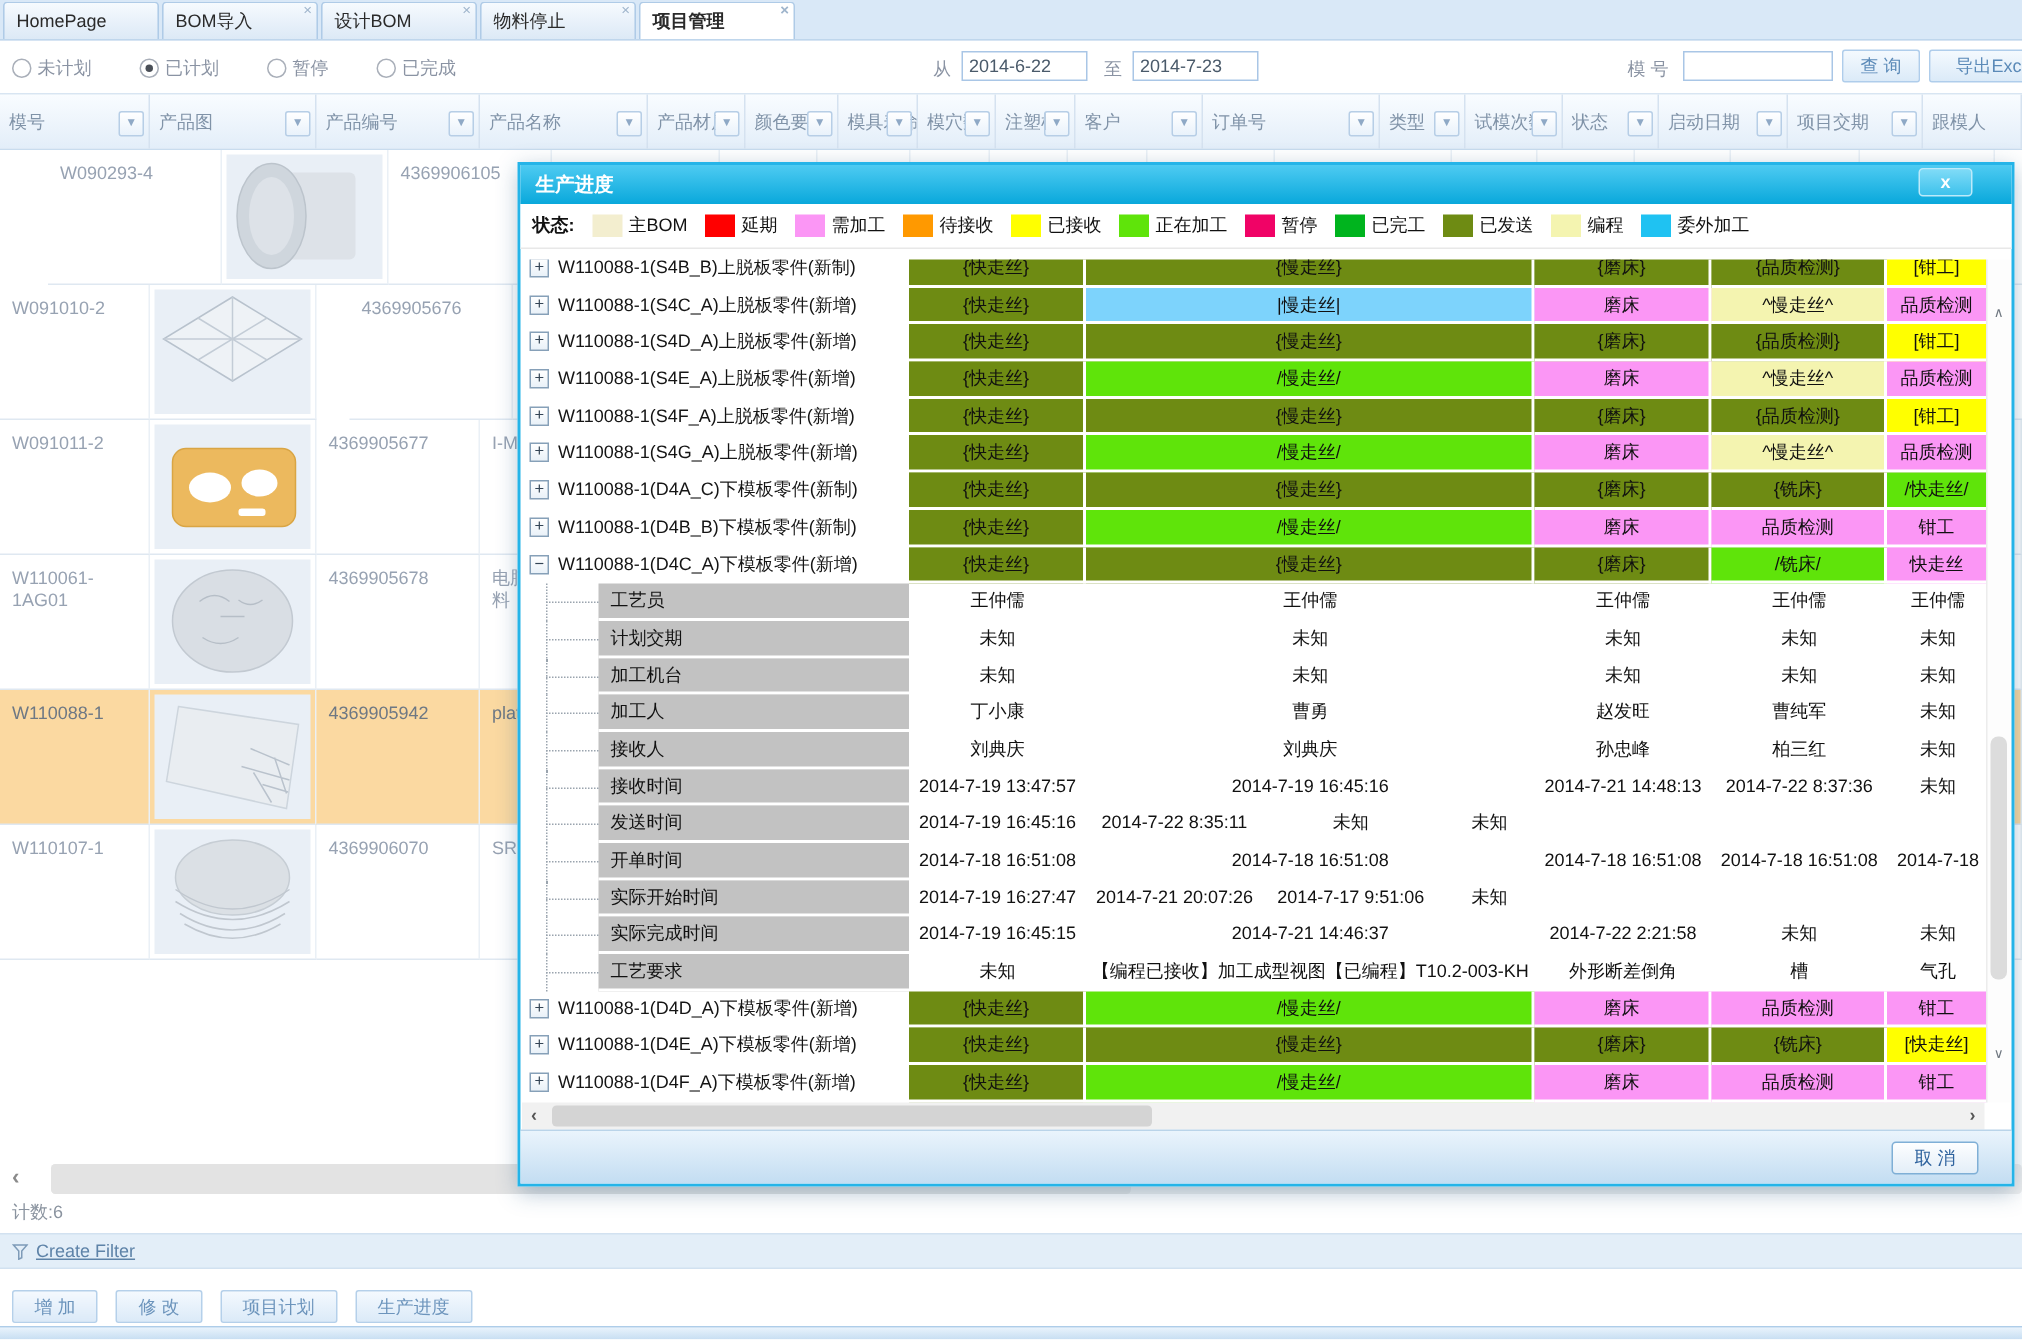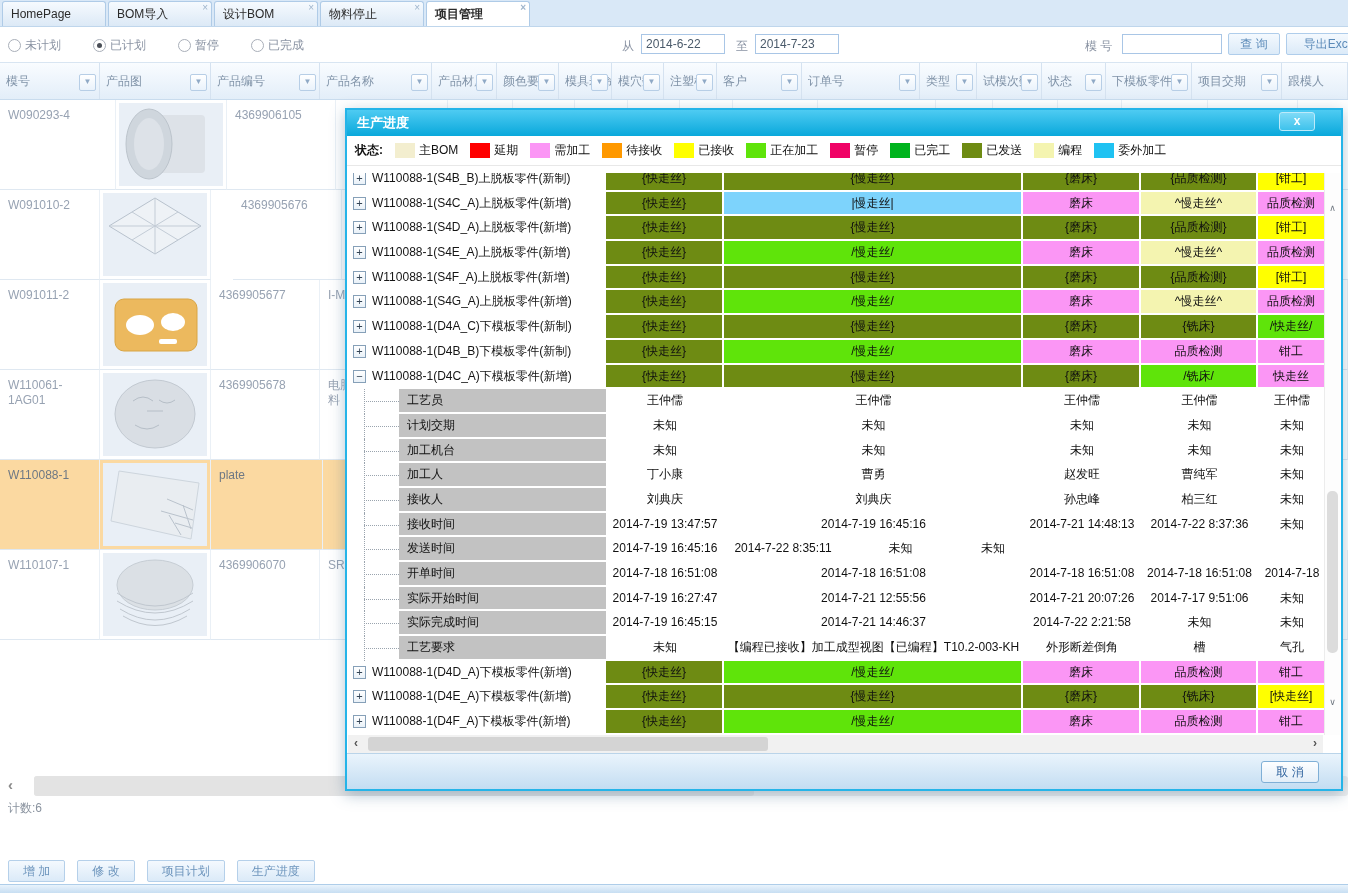--- a/index.html
+++ b/index.html
@@ -147,27 +147,27 @@
       <div class="th" style="width: 65px;"><span class="th-label">产品材质</span><span class="filter-btn">▼</span></div>
       <div class="th" style="width: 62px;"><span class="th-label">颜色要求</span><span class="filter-btn">▼</span></div>
       <div class="th" style="width: 53px;"><span class="th-label">模具寿命</span><span class="filter-btn">▼</span></div>
       <div class="th" style="width: 52px;"><span class="th-label">模穴数</span><span class="filter-btn">▼</span></div>
       <div class="th" style="width: 53px;"><span class="th-label">注塑机</span><span class="filter-btn">▼</span></div>
       <div class="th" style="width: 85px;"><span class="th-label">客户</span><span class="filter-btn">▼</span></div>
       <div class="th" style="width: 118px;"><span class="th-label">订单号</span><span class="filter-btn">▼</span></div>
       <div class="th" style="width: 57px;"><span class="th-label">类型</span><span class="filter-btn">▼</span></div>
       <div class="th" style="width: 65px;"><span class="th-label">试模次数</span><span class="filter-btn">▼</span></div>
       <div class="th" style="width: 64px;"><span class="th-label">状态</span><span class="filter-btn">▼</span></div>
-      <div class="th" style="width: 86px;"><span class="th-label">下模板零件</span><span class="filter-btn">▼</span></div>
+      <div class="th" style="width: 86px;"><span class="th-label">启动日期</span><span class="filter-btn">▼</span></div>
       <div class="th" style="width: 90px;"><span class="th-label">项目交期</span><span class="filter-btn">▼</span></div>
       <div class="th" style="width: 66px;"><span class="th-label">跟模人</span></div>
     </div>
   <div class="tbody" id="tbody">
       <div class="tr">
-        <div class="td" style="width: 116px;"><span class="mold-span">W090293-4</span></div>
+        <div class="td" style="width: 116px; margin-left: 32px;"><span class="mold-span">W090293-4</span></div>
         <div class="td img" style="width: 111px;">
           <div class="img-box">
             <svg width="104" height="83" viewBox="0 0 104 83">
               <rect x="28" y="12" width="58" height="58" rx="4" fill="#dde2e8"></rect>
               <ellipse cx="30" cy="41" rx="23" ry="35" fill="#cfd6dd" stroke="#bcc4cc"></ellipse>
               <ellipse cx="30" cy="41" rx="15" ry="26" fill="#dde2e8"></ellipse>
             </svg>
           </div>
         </div>
         <div class="td" style="width: 109px;">4369906105</div>
@@ -269,20 +269,21 @@
       <div class="tr selected">
         <div class="td" style="width: 100px;"><span class="mold-span">W110088-1</span></div>
         <div class="td img" style="width: 111px;">
           <div class="img-box">
             <svg width="104" height="83" viewBox="0 0 104 83">
               <path d="M16 8 L96 20 L88 76 L8 58 Z" fill="#e9edf1" stroke="#cdd5dd"></path>
               <path d="M58 48 l32 9 M64 36 l26 11 M72 60 l17 5 M80 42 l8 24 M66 52 l12 20" stroke="#b9c2cc" fill="none"></path>
             </svg>
           </div>
         </div>
+        <div class="td" style="width: 109px;">4369905942</div>
         <div class="td" style="width: 112px;">plate</div>
         <div class="td" style="width: 65px;"></div>
         <div class="td" style="width: 62px;"></div>
         <div class="td" style="width: 53px;"></div>
         <div class="td" style="width: 52px;"></div>
         <div class="td" style="width: 53px;"></div>
         <div class="td" style="width: 85px;"></div>
         <div class="td" style="width: 118px;"></div>
         <div class="td" style="width: 57px;"></div>
         <div class="td" style="width: 65px;"></div>
@@ -321,20 +322,26 @@
 
   <div class="main-hscroll">
     <span class="mh-arrow">‹</span>
     <div class="mh-track">
       <div class="mh-thumb"></div>
     </div>
   </div>
 
   <div class="count">计数:6</div>
 
+  <div class="cf-bar">
+    <svg width="11" height="11">
+      <path d="M1 1 h9 l-3.5 4 v4.5 l-2 1 v-5.5 Z" fill="none" stroke="#7E9BB8"></path>
+    </svg>
+    <span class="cf-link">Create Filter</span>
+  </div>
 
   <div class="actions" id="actions">
       <button class="act-btn">增 加</button>
       <button class="act-btn">修 改</button>
       <button class="act-btn">项目计划</button>
       <button class="act-btn">生产进度</button>
     </div>
   <div class="bottom-strip"></div>
 
   <div class="modal">
@@ -515,21 +522,20 @@
           <div class="d-val" style="width: 299px;">2014-7-18 16:51:08</div>
           <div class="d-val" style="width: 118px;">2014-7-18 16:51:08</div>
           <div class="d-val" style="width: 117px;">2014-7-18 16:51:08</div>
           <div class="d-val" style="width: 68px;">2014-7-18</div>
         </div>
         <div class="d-row">
           <span class="t-line"></span>
           <span class="t-stub"></span>
           <div class="d-label">实际开始时间</div>
           <div class="d-val" style="width: 118px;">2014-7-19 16:27:47</div>
-          <div class="d-val" style="width: 299px;">2014-7-21 12:55:56</div>
           <div class="d-val" style="width: 118px;">2014-7-21 20:07:26</div>
           <div class="d-val" style="width: 117px;">2014-7-17 9:51:06</div>
           <div class="d-val" style="width: 68px;">未知</div>
         </div>
         <div class="d-row">
           <span class="t-line"></span>
           <span class="t-stub"></span>
           <div class="d-label">实际完成时间</div>
           <div class="d-val" style="width: 118px;">2014-7-19 16:45:15</div>
           <div class="d-val" style="width: 299px;">2014-7-21 14:46:37</div>

